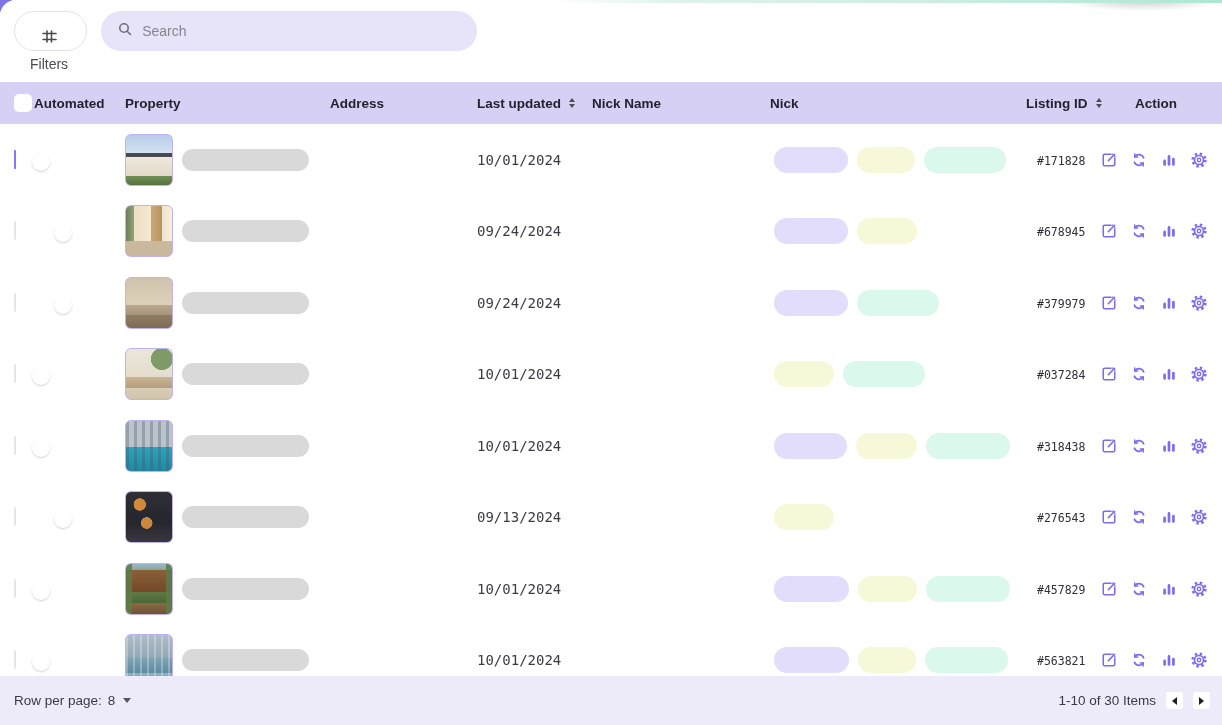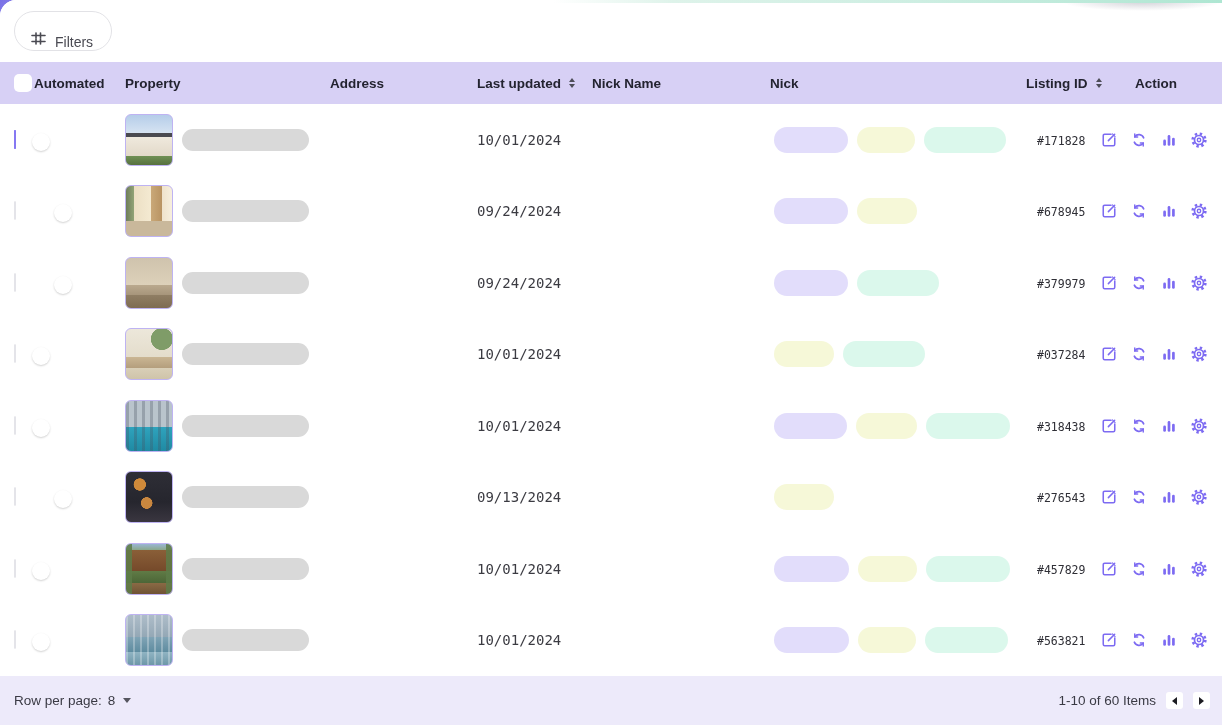--- a/index.html
+++ b/index.html
@@ -9,29 +9,29 @@
   .corner-accent { position:absolute; top:0; left:0; width:30px; height:30px; background:linear-gradient(135deg,#7a72e6,#9a92f0); }
   .app { position:absolute; inset:0; background:#ffffff; border-top-left-radius:16px; overflow:hidden; }
   .top-edge { position:absolute; top:0; left:553px; right:0; height:3px; z-index:5;
               background:linear-gradient(to right, rgba(207,238,227,0), #def3ea 18%, #cdeee2 55%, #aee6d2 100%); }
   .top-shadow { position:absolute; top:2px; left:1062px; width:160px; height:9px; z-index:4;
                 background:radial-gradient(ellipse at 50% 0%, rgba(100,100,120,0.28), rgba(100,100,120,0) 70%); }
 
   
   .toolbar { height:62px; display:flex; align-items:center; padding:0 14px; gap:14px; background:#fff; }
   .filters-btn { height:40px; padding:16px 18px 0 15px; border:1px solid #e2e2e6; border-radius:21px; background:#fff;
-                 display:flex; align-items:flex-end; gap:8px; cursor:pointer; }
+                 display:flex; align-items:center; gap:8px; cursor:pointer;flex-direction:column; }
   .filters-btn span { font-size:14px; color:#4a4a52; }
   .search-box { height:40px; width:376px; background:#e7e3f8; border-radius:21px; display:flex; align-items:center; padding:0 16px; gap:9px; }
   .search-box input { border:none; outline:none; background:transparent; font-size:14px; color:#3c3c44; width:100%; font-family:"Liberation Sans",sans-serif; }
   .search-box input::placeholder { color:#85858e; }
 
   
   .thead, .trow { display:grid; grid-template-columns:20px 91px 205px 147px 115px 168px 266px 78px 104px; align-items:center; padding:0 14px; }
-  .thead { height:42px; background:#d7d0f5; font-size:13.5px; font-weight:700; color:#232330; }
+  .thead { height:42px; background:#d7d0f5; font-size:13.5px; font-weight:700; color:#232330;margin-top:20px; }
   .th { display:flex; align-items:center; gap:6px; }
   .th.c-tags { padding-left:10px; }
   .th.c-action { justify-content:center; }
   .sort { display:inline-flex; flex-direction:column; gap:2px; cursor:pointer; margin-left:2px; }
   .sort i { display:block; width:0; height:0; border-left:3.5px solid transparent; border-right:3.5px solid transparent; }
   .sort .up { border-bottom:4.5px solid #4d4d58; }
   .sort .dn { border-top:4.5px solid #4d4d58; }
 
   .trow { height:71.5px; background:#fff; }
 
@@ -112,20 +112,29 @@
           <line x1="2" y1="5.5" x2="15" y2="5.5"></line>
           <line x1="6" y1="3" x2="6" y2="8"></line>
           <line x1="10.5" y1="3" x2="10.5" y2="8"></line>
           <line x1="2" y1="11.5" x2="15" y2="11.5"></line>
           <line x1="6" y1="9" x2="6" y2="14"></line>
           <line x1="10.5" y1="9" x2="10.5" y2="14"></line>
         </svg>
       </span>
       <span>Filters</span>
     </button>
+    <div class="search-box">
+      <span>
+        <svg width="16" height="16" viewBox="0 0 16 16" fill="none" stroke="#6f6f78" stroke-width="1.6" stroke-linecap="round">
+          <circle cx="7" cy="7" r="4.2"></circle>
+          <line x1="10.2" y1="10.2" x2="13.5" y2="13.5"></line>
+        </svg>
+      </span>
+      <input type="text" placeholder="Search" style="">
+    </div>
   </div>
 
   <div class="thead">
     <div class="th">
         <span class="cb head"></span>
       </div>
     <div class="th">
         <span>Automated</span>
       </div>
     <div class="th">
@@ -548,21 +557,21 @@
   </div>
 </div>
 
   <div class="tfoot">
     <div class="rpp">
       <span>Row per page:</span>
       <span>8</span>
       <span class="caret"></span>
     </div>
     <div class="pager">
-      <span>1-10 of 60 Items</span>
+      <span>1-10 of 30 Items</span>
       <span class="pgbtn">
           <span class="tri-l"></span>
         </span>
       <span class="pgbtn">
           <span class="tri-r"></span>
         </span>
     </div>
   </div>
 
 </div>

